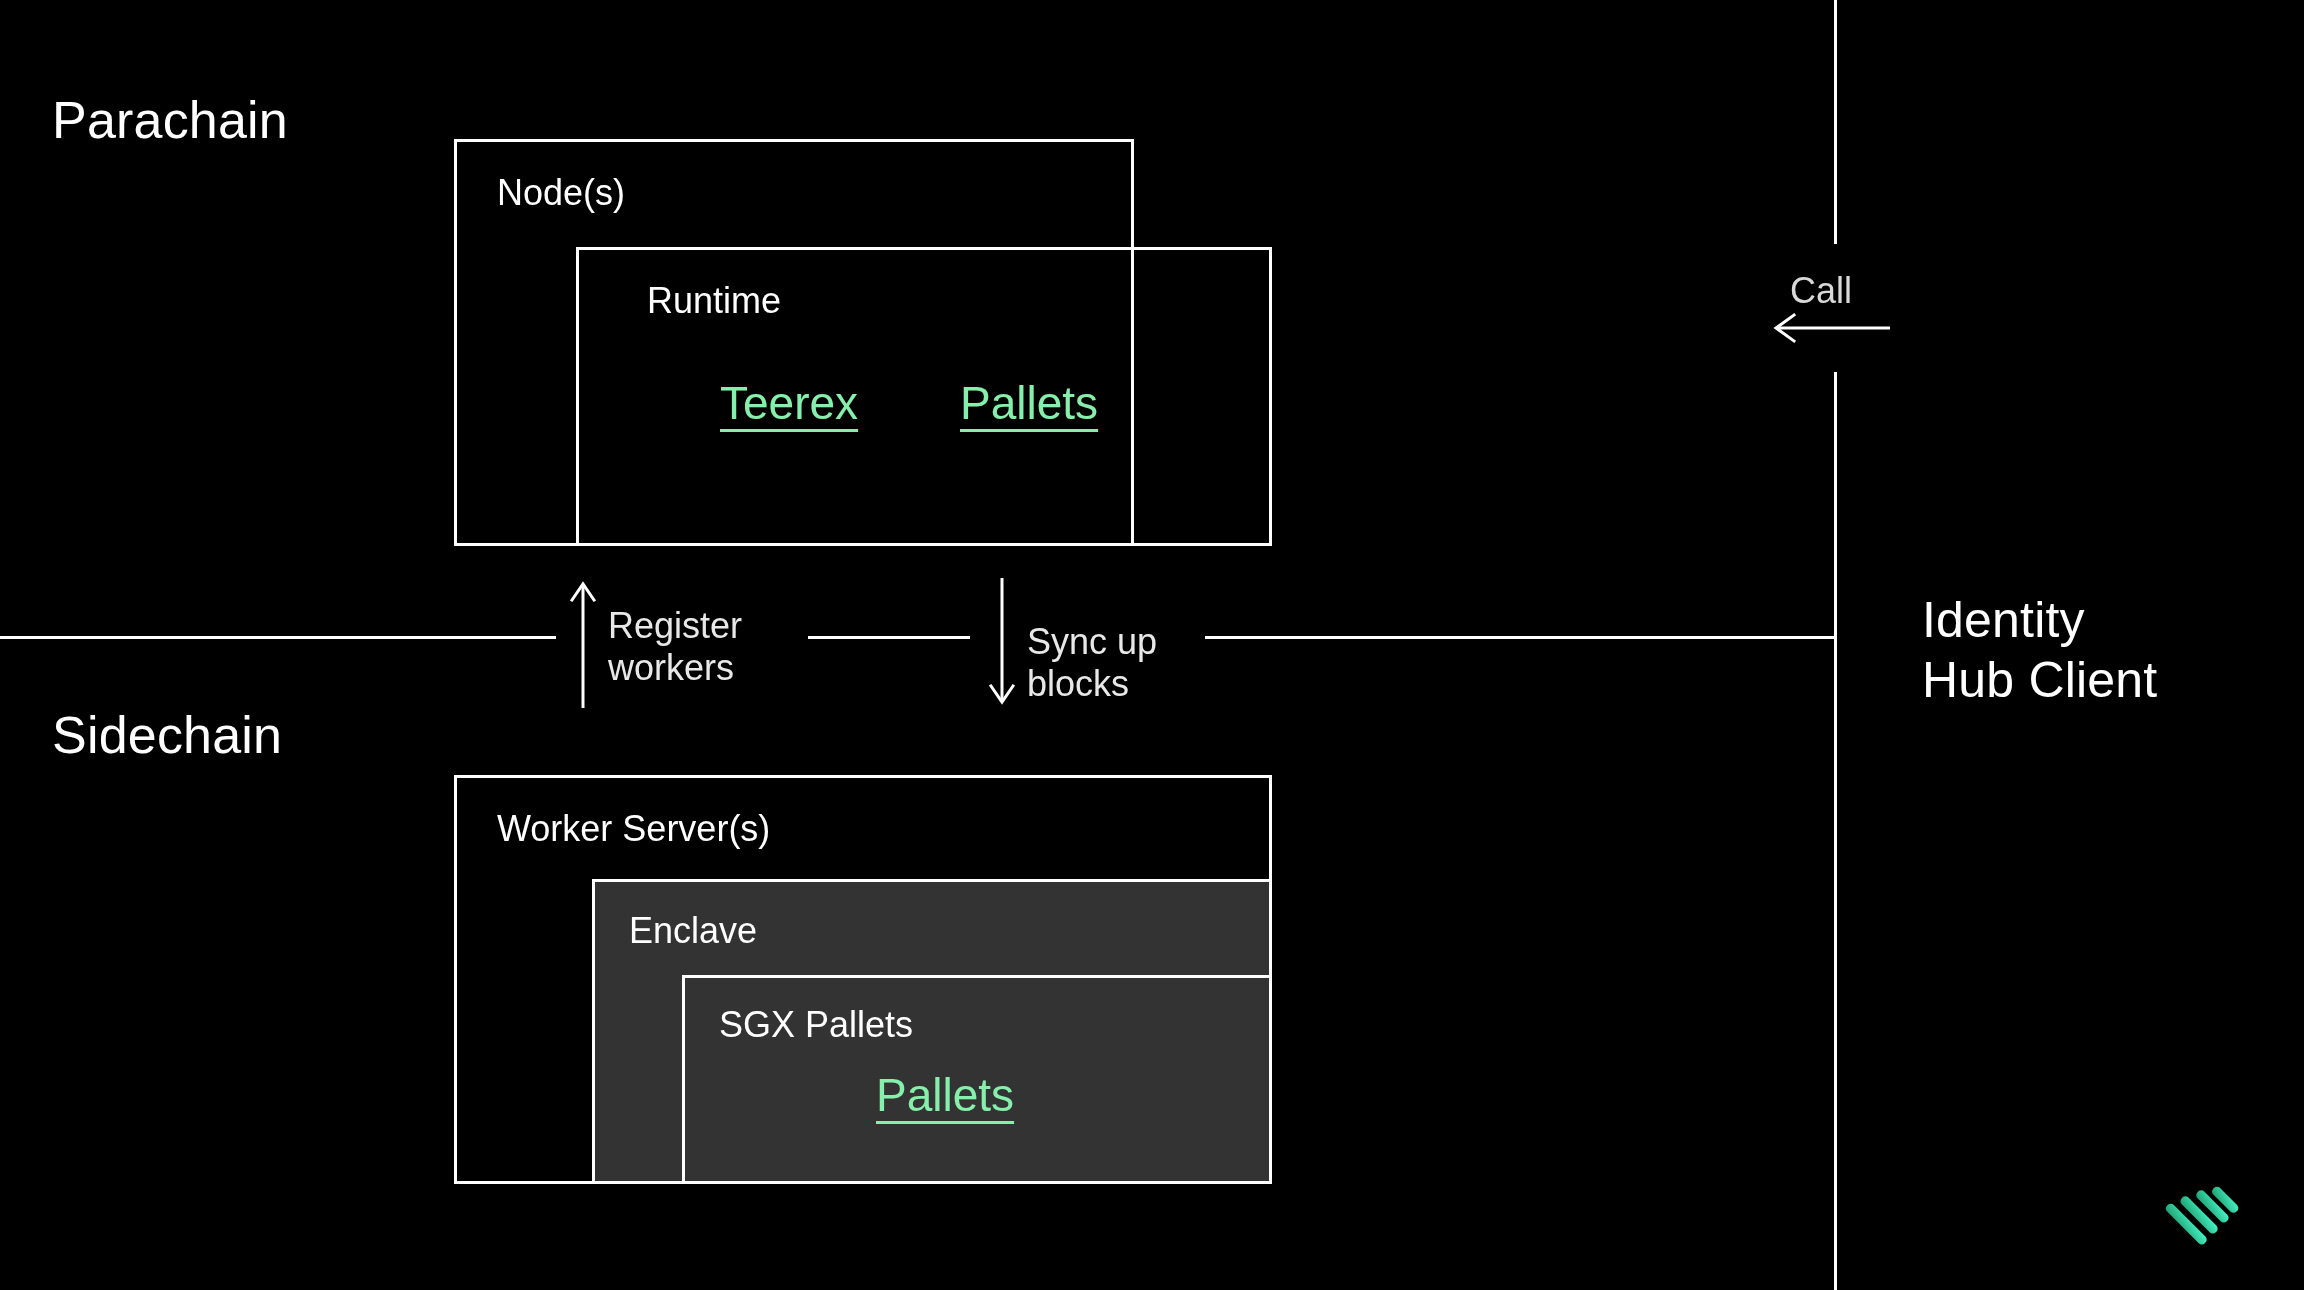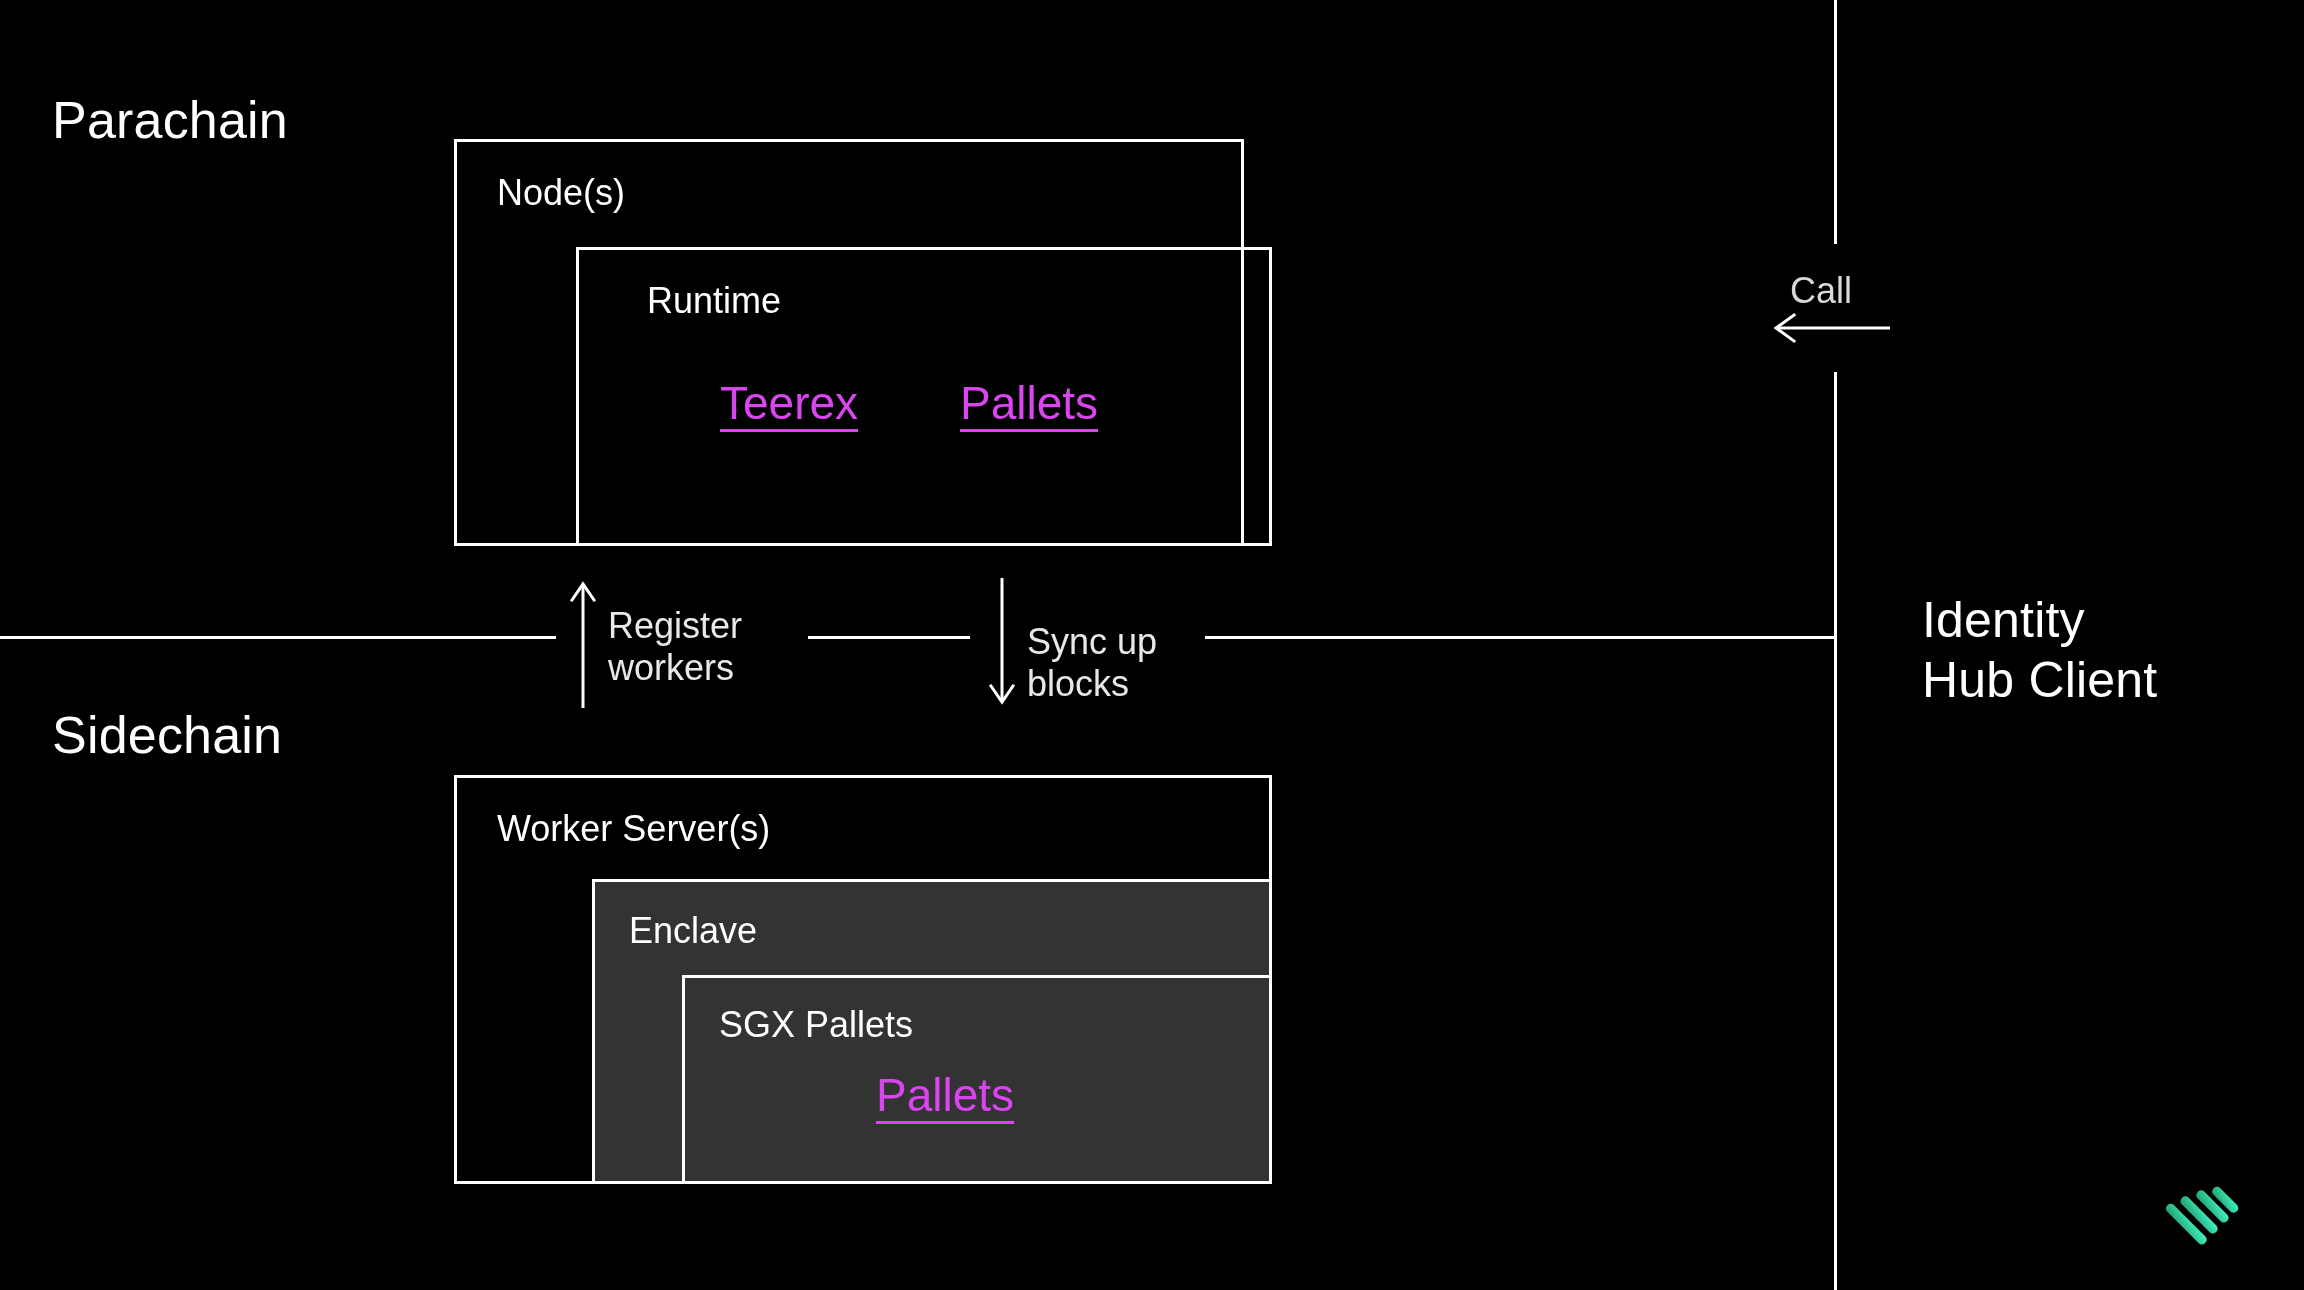--- a/index.html
+++ b/index.html
@@ -44,21 +44,21 @@
   .box-title {
     position: absolute;
     font-size: 36px;
     color: #ffffff;
     white-space: nowrap;
   }
 
   .pallet-label {
     position: absolute;
     font-size: 46px;
-    color: #d946ef;
+    color: #86efac;
     white-space: nowrap;
     text-decoration: underline;
     text-decoration-thickness: 3px;
     text-underline-offset: 10px;
   }
 
   .rule-h {
     position: absolute;
     height: 3px;
     background: #ffffff;
@@ -99,21 +99,21 @@
 
   <div class="section-label abs" style="left:52px; top:90px;">Parachain</div>
 
   <div class="section-label abs" style="left:52px; top:705px;">Sidechain</div>
 
   <div class="abs" style="left:1922px; top:590px;">
     <div class="section-label" style="font-size:50px; line-height:1.2;">Identity</div>
     <div class="section-label" style="font-size:50px; line-height:1.2;">Hub Client</div>
   </div>
 
-  <div class="box" style="left:454px; top:139px; width:790px; height:407px;">
+  <div class="box" style="left:454px; top:139px; width:680px; height:407px;">
     <div class="box-title" style="left:40px; top:30px;">Node(s)</div>
   </div>
 
   <div class="box" style="left:576px; top:247px; width:696px; height:299px;">
     <div class="box-title" style="left:28px; top:30px;margin-left:40px;">Runtime</div>
   </div>
 
   <div class="pallet-label" style="left:720px; top:376px;">Teerex</div>
   <div class="pallet-label" style="left:960px; top:376px;">Pallets</div>
 

